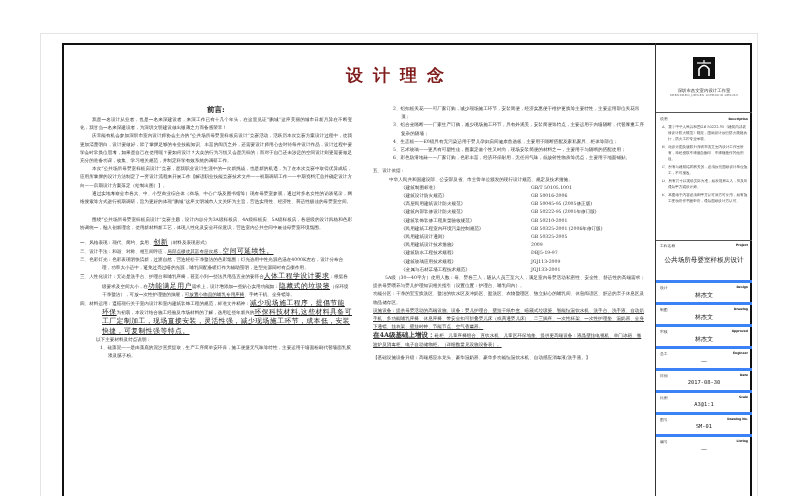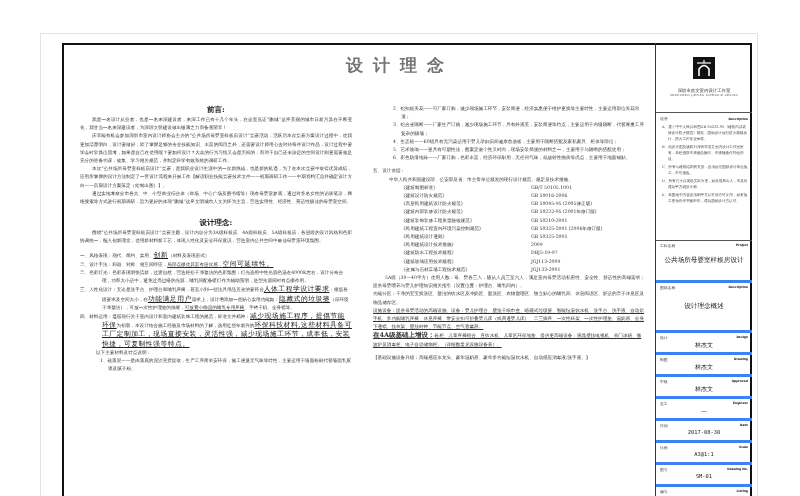--- a/index.html
+++ b/index.html
@@ -1,21 +1,21 @@
 <!DOCTYPE html>
 <html><head>
 <meta charset="utf-8">
 <style>
   * { box-sizing: border-box; margin: 0; padding: 0; }
   html, body { width: 800px; height: 496px; overflow: hidden; background: #ffffff; }
   body { font-family: "DejaVu Serif", "Liberation Serif", serif; color: #222; position: relative; }
   .sheet-outer { position: absolute; left: 40px; top: 33px; width: 718px; height: 480px; border: 1px solid #e4e4e4; }
   .sheet-inner { position: absolute; left: 62px; top: 43px; width: 690px; height: 470px; border: 2px solid #111; }
   .titleblock { position: absolute; left: 655px; top: 43px; width: 97px; height: 470px; border-left: 1px solid #333; }
-  .main-title { position: absolute; left: 300px; top: 54px; width: 200px; text-align: center; font-size: 17px; letter-spacing: 10px; color: #737373; }
+  .main-title { position: absolute; left: 300px; top: 64px; width: 200px; text-align: center; font-size: 17px; letter-spacing: 10px; color: #7f1d1d; }
   .col { position: absolute; font-size: 4.6px; line-height: 8.2px; color: #333; }
   .col-left { left: 80px; top: 103px; width: 272px; }
   .col-right { left: 373px; top: 105px; width: 272px; }
   .sec-h { text-align: center; font-size: 7.5px; line-height: 11px; font-weight: bold; color: #222; margin: 1px 0 1px; }
   .para { text-indent: 12px; text-align: justify; }
   .gap { height: 10px; }
   .gap-s { height: 5px; }
   .item { padding-left: 22px; text-indent: -22px; }
   .hl { font-size: 6.8px; font-weight: normal; text-decoration: underline; letter-spacing: 0.5px; color: #222; }
   .ul { text-decoration: underline; }
@@ -56,21 +56,20 @@
 <h1 class="main-title">设计理念</h1>
 
 <div class="col col-left">
   <div class="sec-h">前言:</div>
   <p class="para">我是一名设计从业者，也是一名来深建设者，来深工作已有十几个年头，在这里见证“鹏城”这座美丽的城市日新月异在不断变化，我甘当一名来深建设者，为深圳文明建设做出微薄之力而备感荣幸！</p>
   <p class="para">庆幸能有机会参加深圳市室内设计师协会主办的“公共场所母婴室样板房设计”竞赛活动，活跃历本次竞赛方案设计过程中，使我更加清楚明白，设计要做好，除了掌握足够的专业技能知识、丰富的阅历之外，还需要设计师用心去对待每件设计作品，设计过程中要学会时常换位思考，如果是自己在使用呢？要如何设计？大众的行为习惯又会是怎样的；而对于自己还未涉足的空间设计则更需要做足充分的准备功课，收集、学习相关规范，并制定科学有效系统的调研工作。</p>
   <p class="para">本次“公共场所母婴室样板房设计”竞赛，是我职业设计生涯中的一次新挑战，也是新的机遇，为了在本次竞赛中取得优异成绩，应用所掌握的设计方法制定了一套设计流程来开展工作【解读职业技能竞赛技术文件——初期调研工作——中期资料汇总并确定设计方向——后期设计方案落定（绘制出图）】。</p>
   <p class="para">通过实地考察全市各大、中、小型商业综合体（商场、中心广场及图书馆等）现有母婴室参观，通过对多名女性的访谈笔录，网络搜索等方式进行初期调研，旨为更好的体现“鹏城”这座文明城市人文关怀为主旨，营造实用性、经济性、普适性极佳的母婴室空间。</p>
 
   <div class="gap"></div>
-  <div class="sec-h">设计理念:</div>
   <p class="para">围绕“公共场所母婴室样板房设计”竞赛主题，设计内容分为3A级样板房、4A级样板房、5A级样板房，各层级的设计风格和色彩协调统一，融入创新理念，使用新材料新工艺，体现人性化及安全环保意识，营造室内公共空间中最佳母婴室环境氛围。</p>
   <div class="gap-s"></div>
 
   <div class="item">
     <span>一、风格表现：</span><span>现代、简约、实用、</span><span class="hl">创新</span><span>（材料及表现形式）</span>
   </div>
   <div class="item">
     <span>二、设计手法：</span><span>和谐、对称、相互间呼应，</span><span class="ul">局部点缀使其富有层次感，</span><span class="hl">空间可延续性。</span>
   </div>
   <div class="item">
@@ -176,27 +175,20 @@
   </div>
 
   <div class="tb-cell tb-project">
     <div class="tb-label-row">
         <span>工程名称</span>
         <span class="tb-label-en">Project</span>
       </div>
     <div class="tb-value">公共场所母婴室样板房设计</div>
   </div>
 
-  <div class="tb-cell tb-drawing">
-    <div class="tb-label-row">
-        <span>图纸名称</span>
-        <span class="tb-label-en">Description</span>
-      </div>
-    <div class="tb-value">设计理念概述</div>
-  </div>
 
   <div class="tb-cell tb-small">
     <div class="tb-label-row">
         <span>设计</span>
         <span class="tb-label-en">Design</span>
       </div>
     <div class="tb-value">林杰文</div>
   </div>
   <div class="tb-cell tb-small">
     <div class="tb-label-row">

